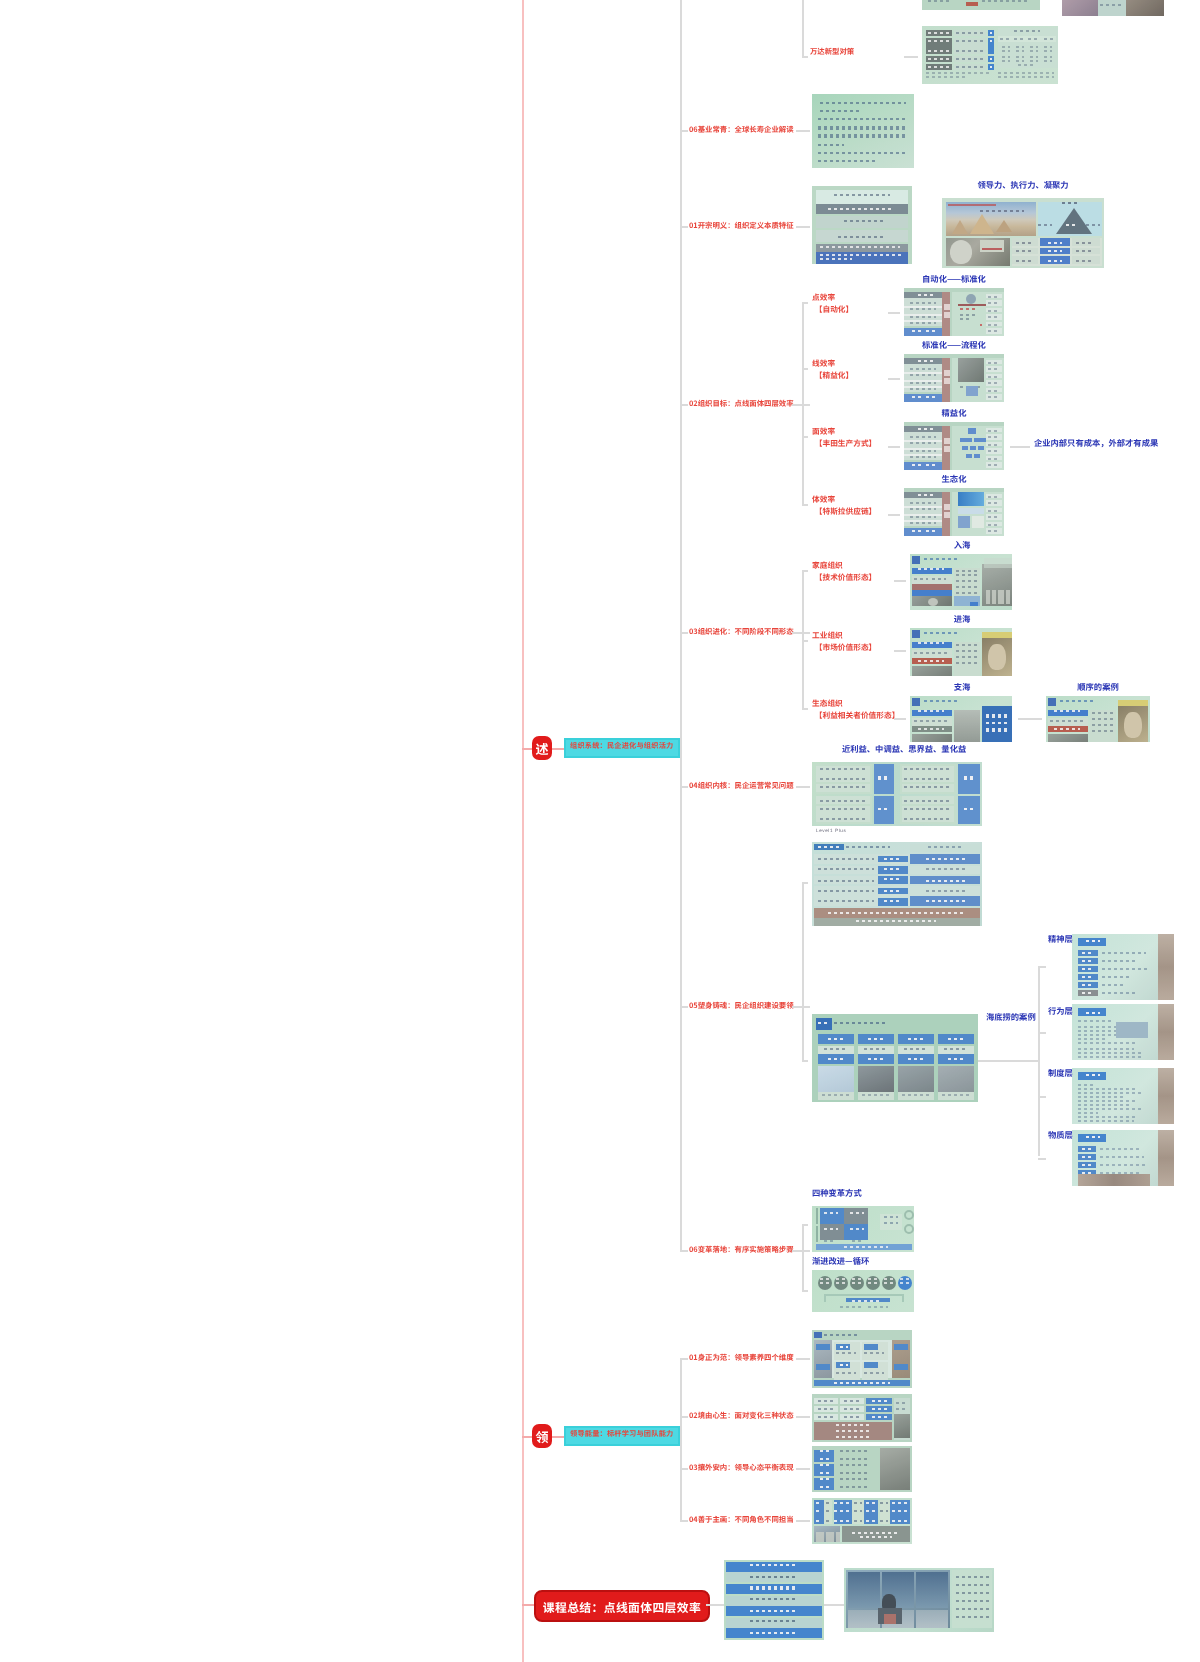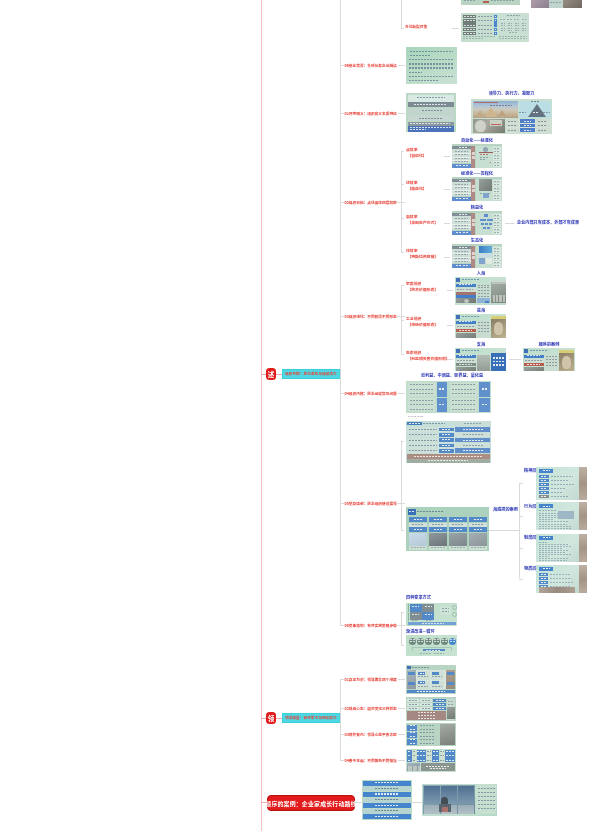--- a/index.html
+++ b/index.html
@@ -76,21 +76,21 @@
 <div class="cicon">述</div>
 <div class="cconn"></div>
 <div class="cnode">组织系统：民企进化与组织活力</div>
 </div>
 <div class="ctopic" style="left:261px;top:711px;">
 <div class="cconn" style="width:5px;"></div>
 <div class="cicon">领</div>
 <div class="cconn"></div>
 <div class="cnode">领导能量：标杆学习与团队能力</div>
 </div>
-<div class="summary" style="left:267px;top:795px;width:86px;height:14px;">顺序的案例：企业家成长行动路线</div>
+<div class="summary" style="left:267px;top:795px;width:86px;height:14px;">课程总结：点线面体四层效率</div>
 <div class="rhor" style="left:261px;top:802px;width:6px;"></div>
 <div class="thumb" style="left:406px;top:47px;width:51px;height:37px;background:#b6dcc4;">
       <i style="position:absolute;left:0px;top:0px;width:51px;height:37px;background:linear-gradient(155deg,#a9ddc0 0%,#bde4cc 50%,#cfeadb 100%);"></i>
       <i style="position:absolute;left:4px;top:4.0px;width:43px;height:1.25px;background:repeating-linear-gradient(90deg,rgba(40,70,120,.5) 0 1.6px,transparent 1.6px 3.0px);"></i>
       <i style="position:absolute;left:4px;top:8.1px;width:21px;height:1.25px;background:repeating-linear-gradient(90deg,rgba(40,70,120,.5) 0 1.6px,transparent 1.6px 3.0px);"></i>
       <i style="position:absolute;left:3px;top:12.2px;width:45px;height:1.25px;background:repeating-linear-gradient(90deg,rgba(40,70,120,.5) 0 1.6px,transparent 1.6px 3.0px);"></i>
       <i style="position:absolute;left:3px;top:16.299999999999997px;width:45px;height:1.25px;background:repeating-linear-gradient(90deg,rgba(40,70,120,.5) 0 1.6px,transparent 1.6px 3.0px);"></i>
       <i style="position:absolute;left:3px;top:20.4px;width:45px;height:1.25px;background:repeating-linear-gradient(90deg,rgba(40,70,120,.5) 0 1.6px,transparent 1.6px 3.0px);"></i>
       <i style="position:absolute;left:3px;top:24.5px;width:13px;height:1.25px;background:repeating-linear-gradient(90deg,rgba(40,70,120,.5) 0 1.6px,transparent 1.6px 3.0px);"></i>
       <i style="position:absolute;left:3px;top:28.599999999999998px;width:44px;height:1.25px;background:repeating-linear-gradient(90deg,rgba(40,70,120,.5) 0 1.6px,transparent 1.6px 3.0px);"></i>

